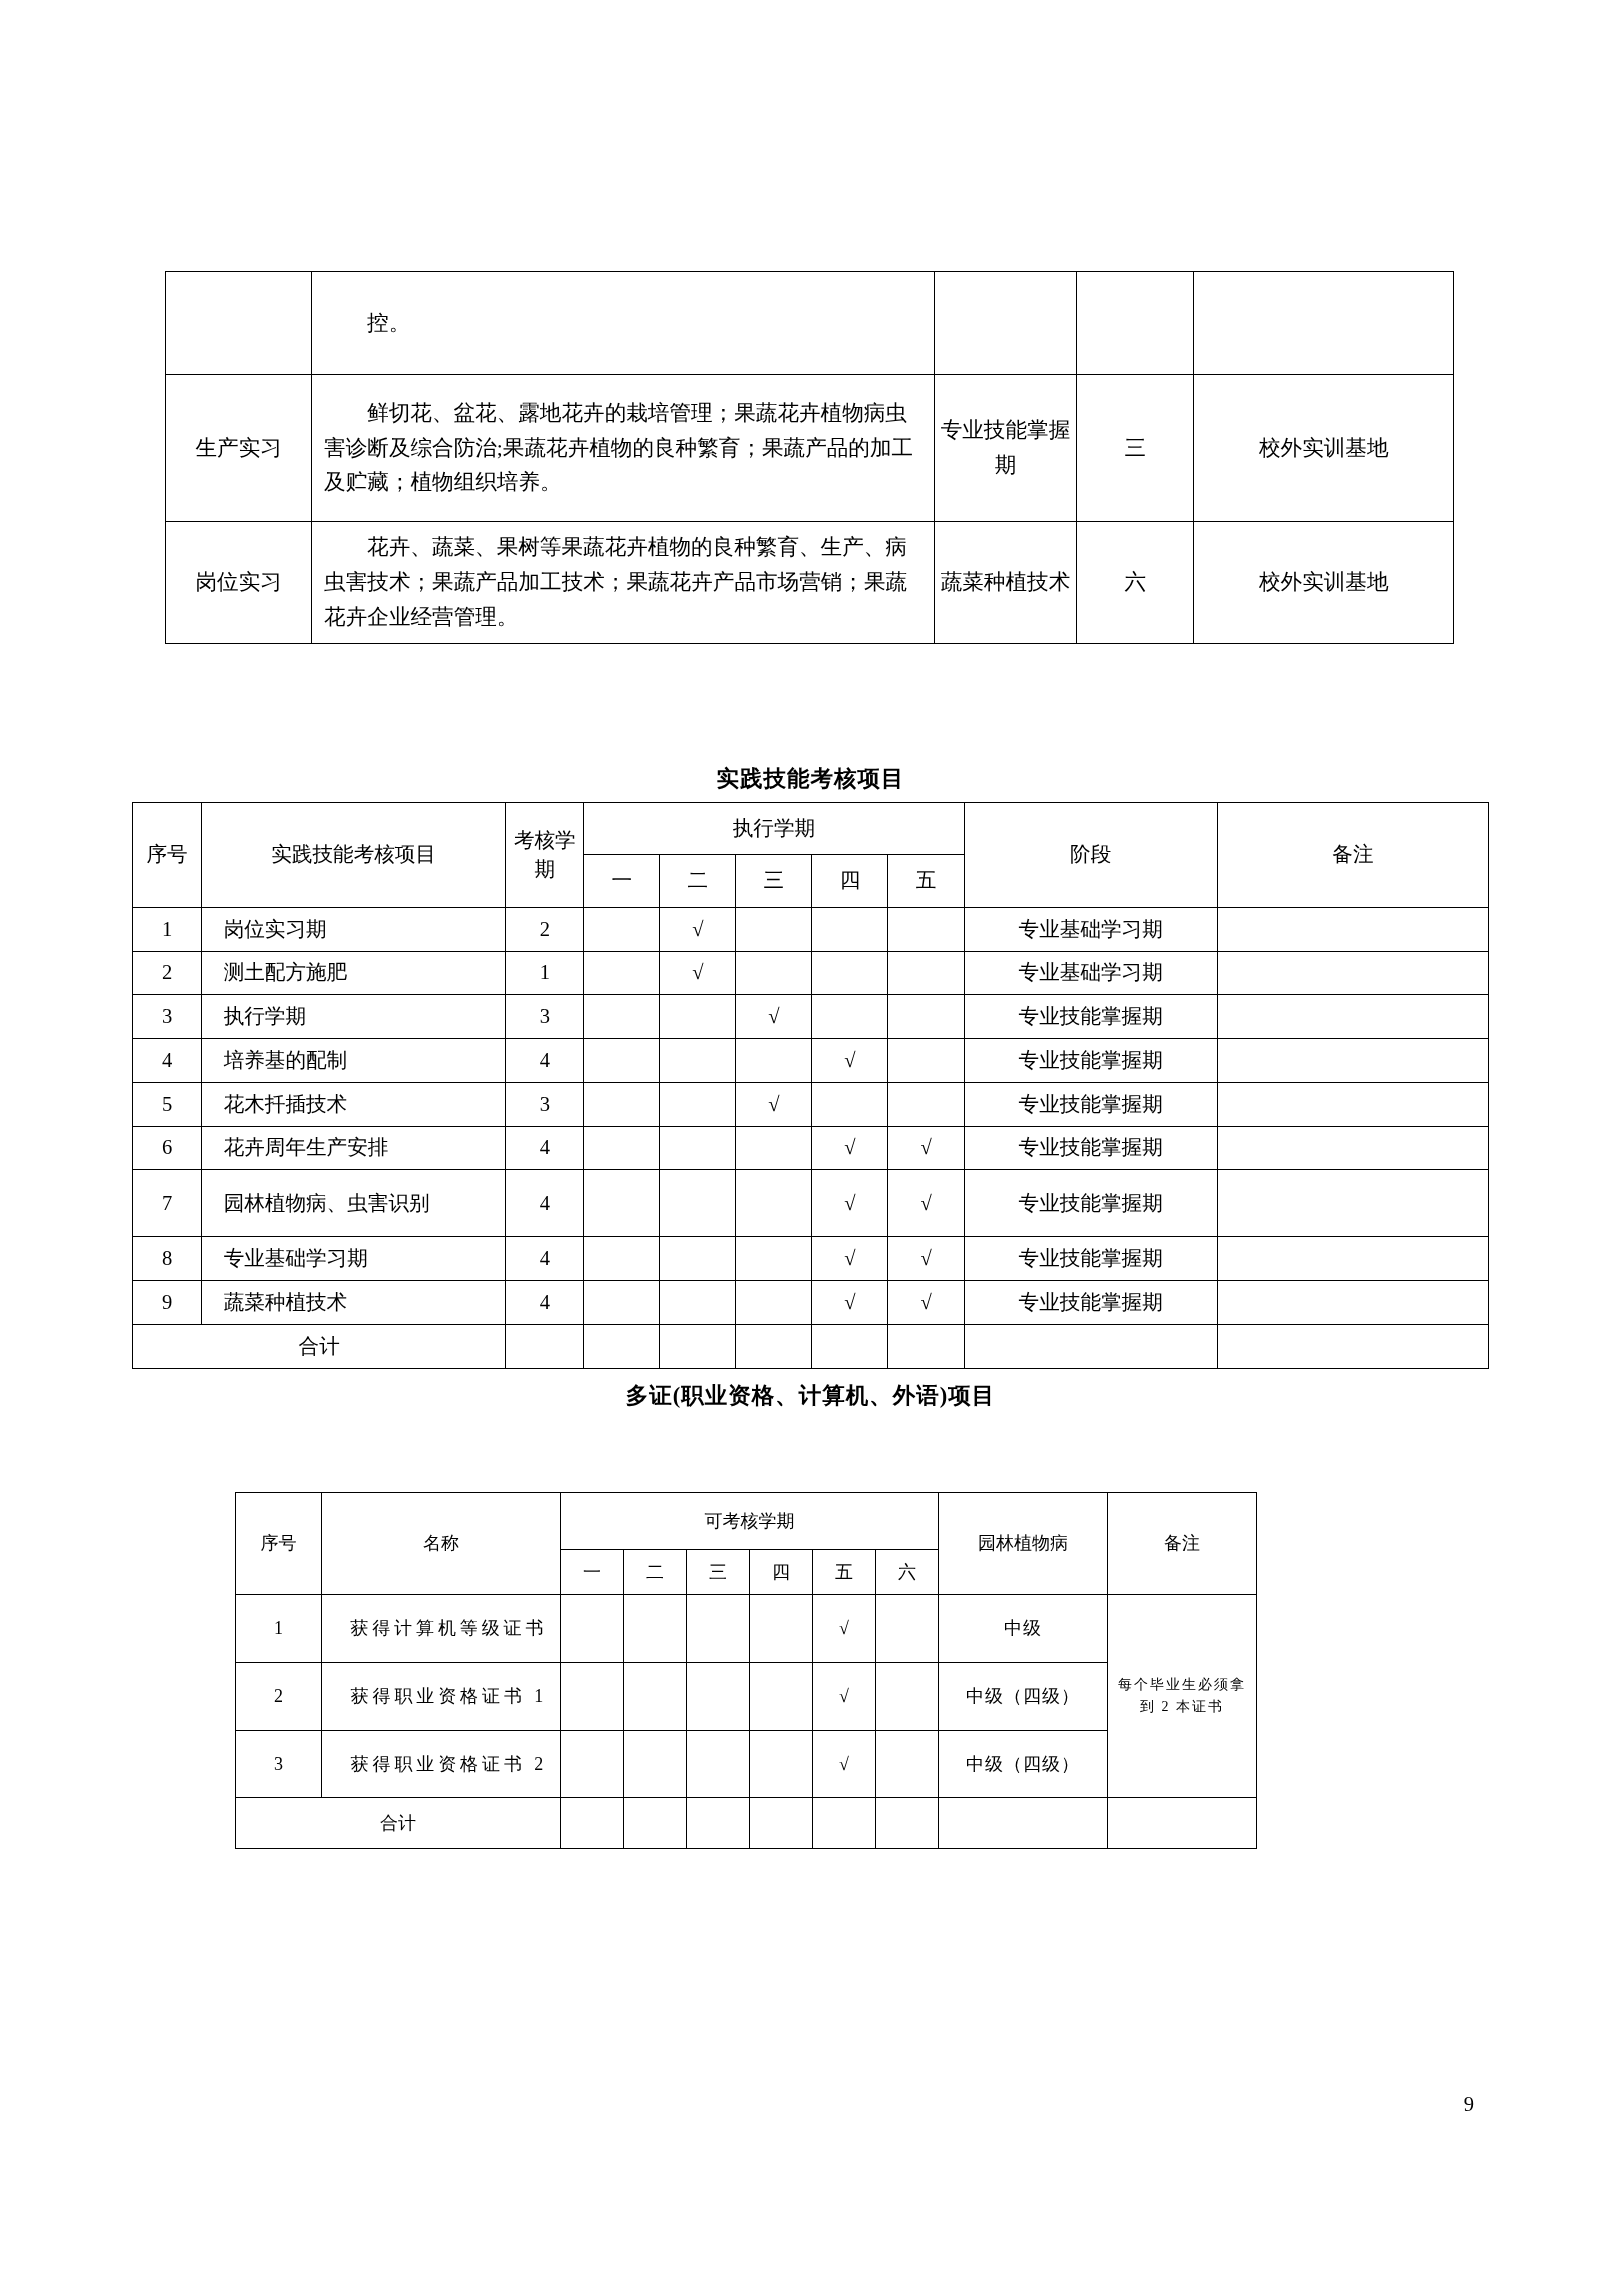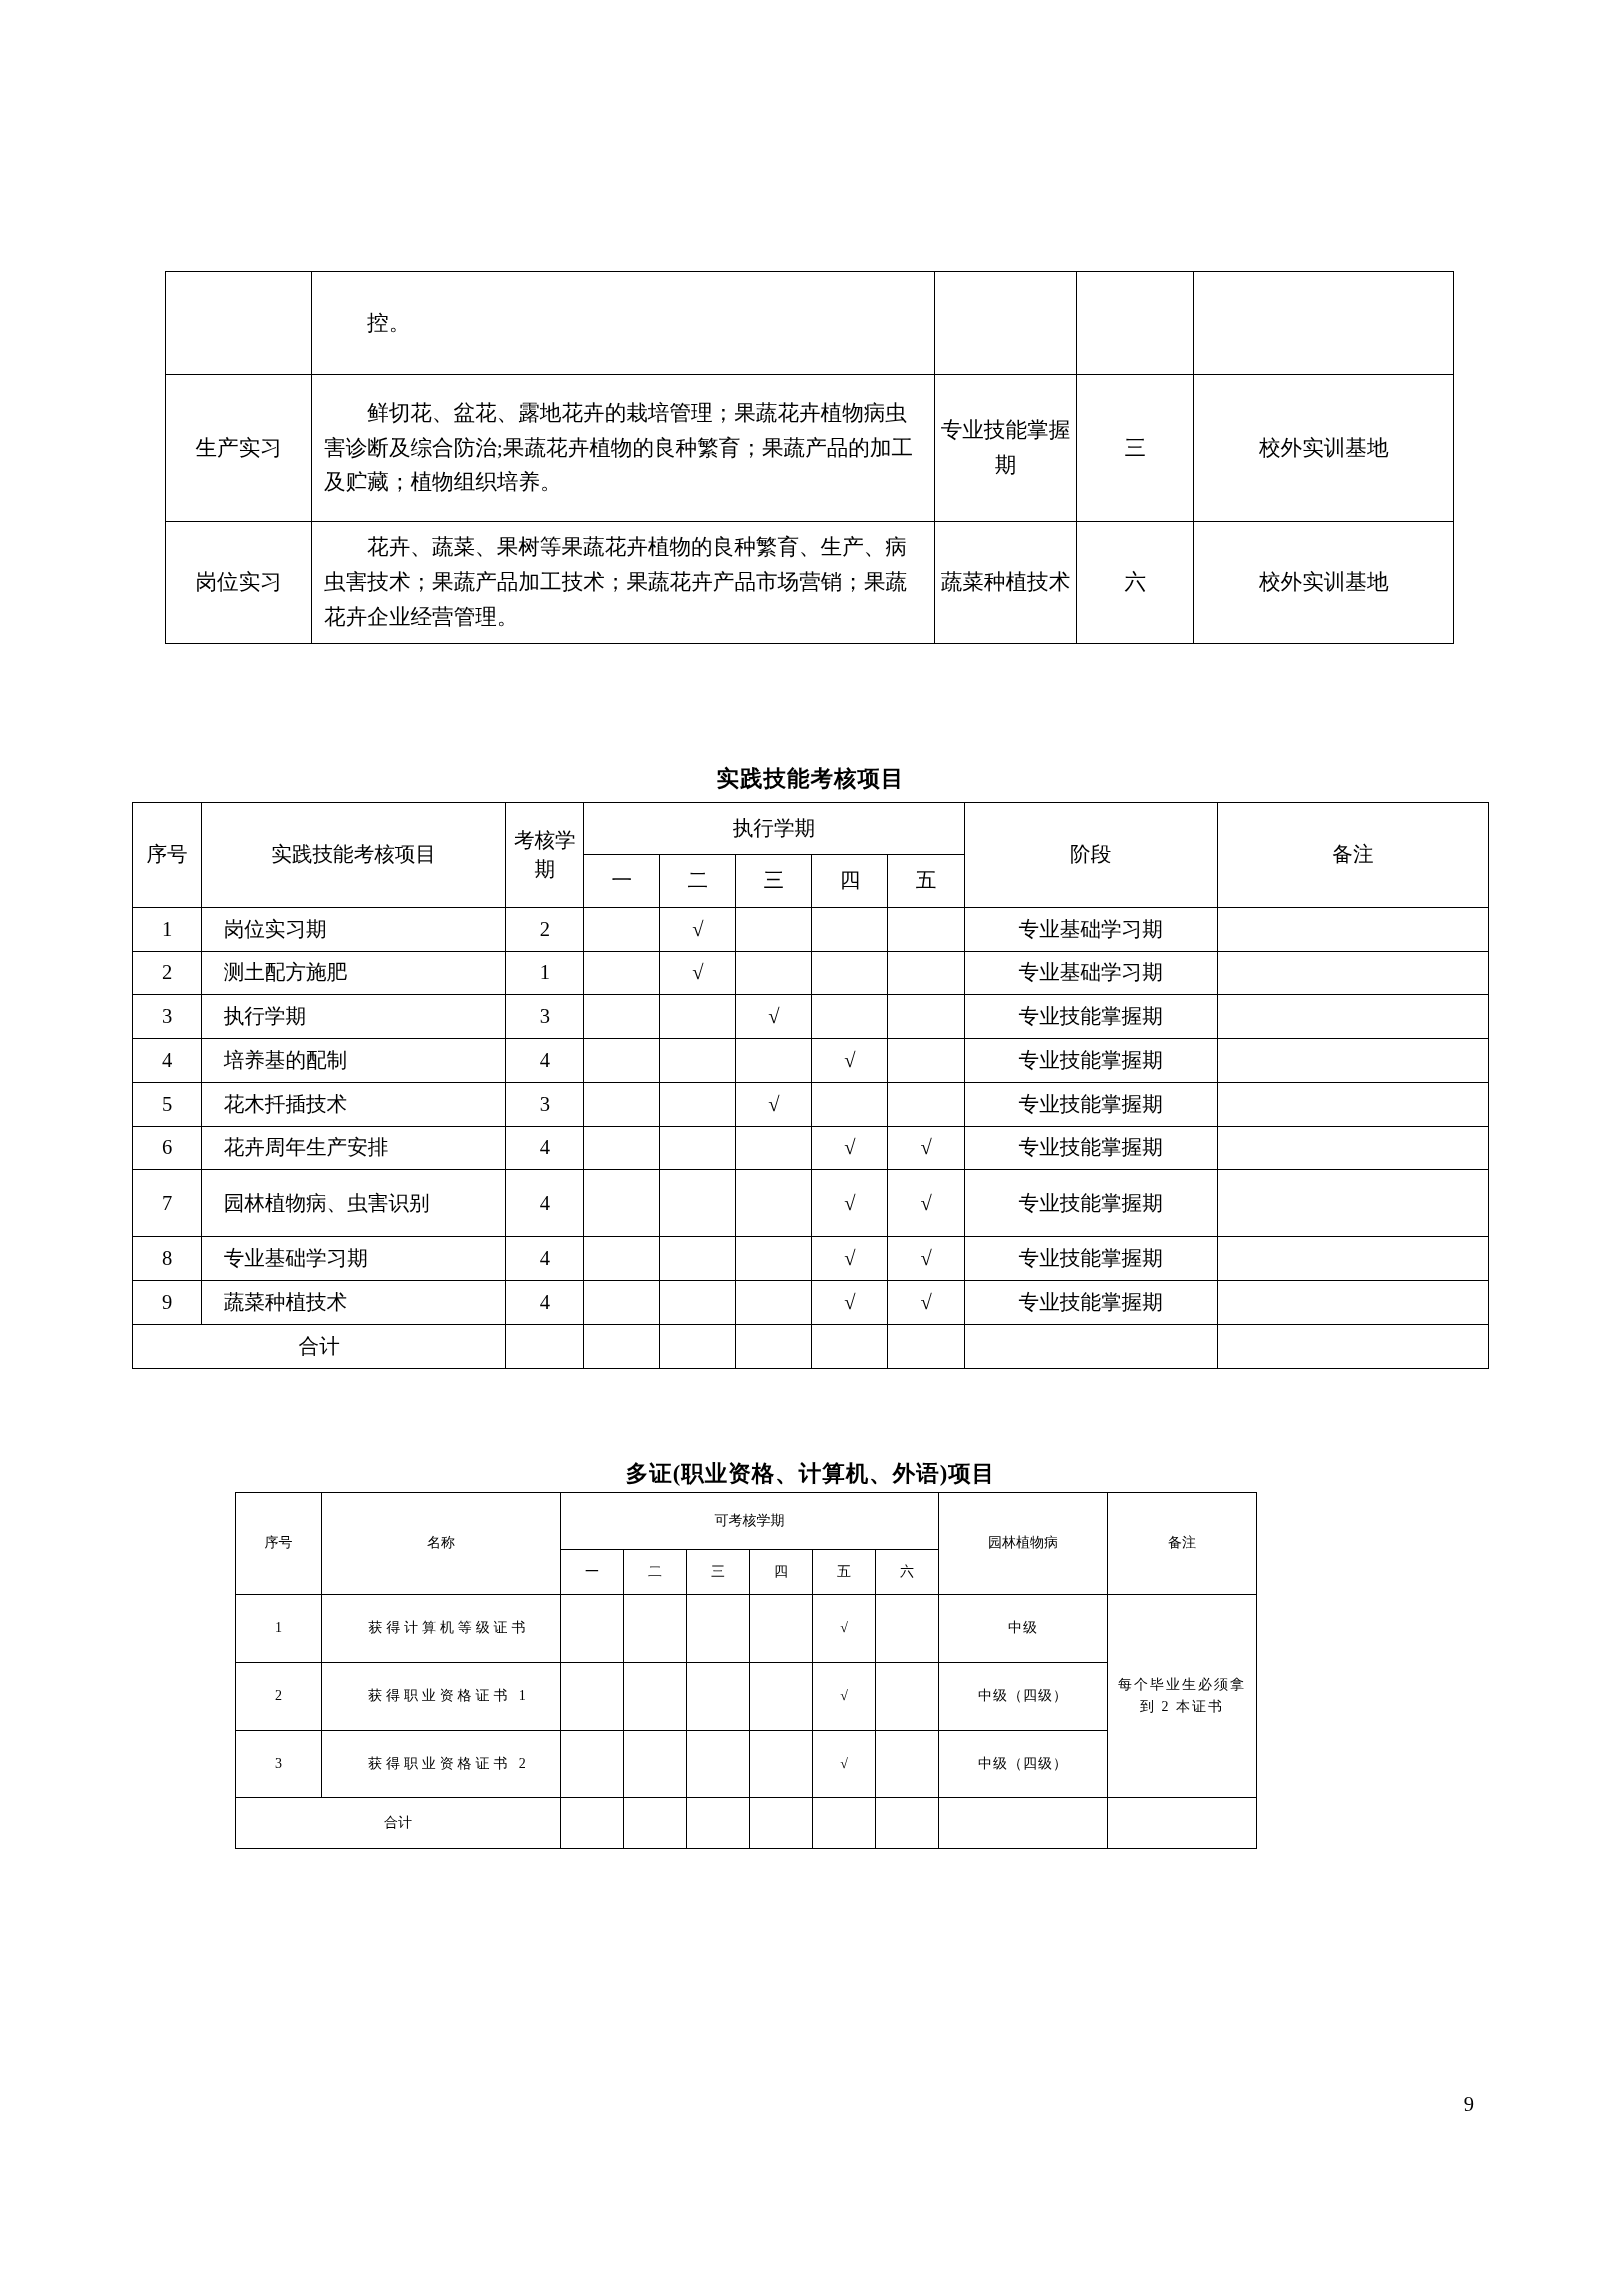--- a/index.html
+++ b/index.html
@@ -67,21 +67,21 @@
     letter-spacing: 1px;
   }
   #title-skill-assessment {
     left: 0;
     top: 763px;
     width: 1621px;
     text-align: center;
   }
   #title-multi-cert {
     left: 0;
-    top: 1458px;
+    top: 1380px;
     width: 1621px;
     text-align: center;
   }
 
   
   #table-skill-assessment {
     position: absolute;
     left: 132px;
     top: 802px;
     width: 1357px;
@@ -103,21 +103,21 @@
   }
 
   
   #table-multi-cert {
     position: absolute;
     left: 235px;
     top: 1492px;
     width: 1019px;
   }
   #table-multi-cert td {
-    font-size: 14px;
+    font-size: 18px;
     line-height: 1.45;
   }
   #table-multi-cert td.cell-name {
     text-align: center;
     padding: 5.9px 9.8px 5.9px 25.5px;
     letter-spacing: 3.9px;
   }
   #table-multi-cert td.cell-remark {
     font-size: 14px;
     line-height: 1.62;

